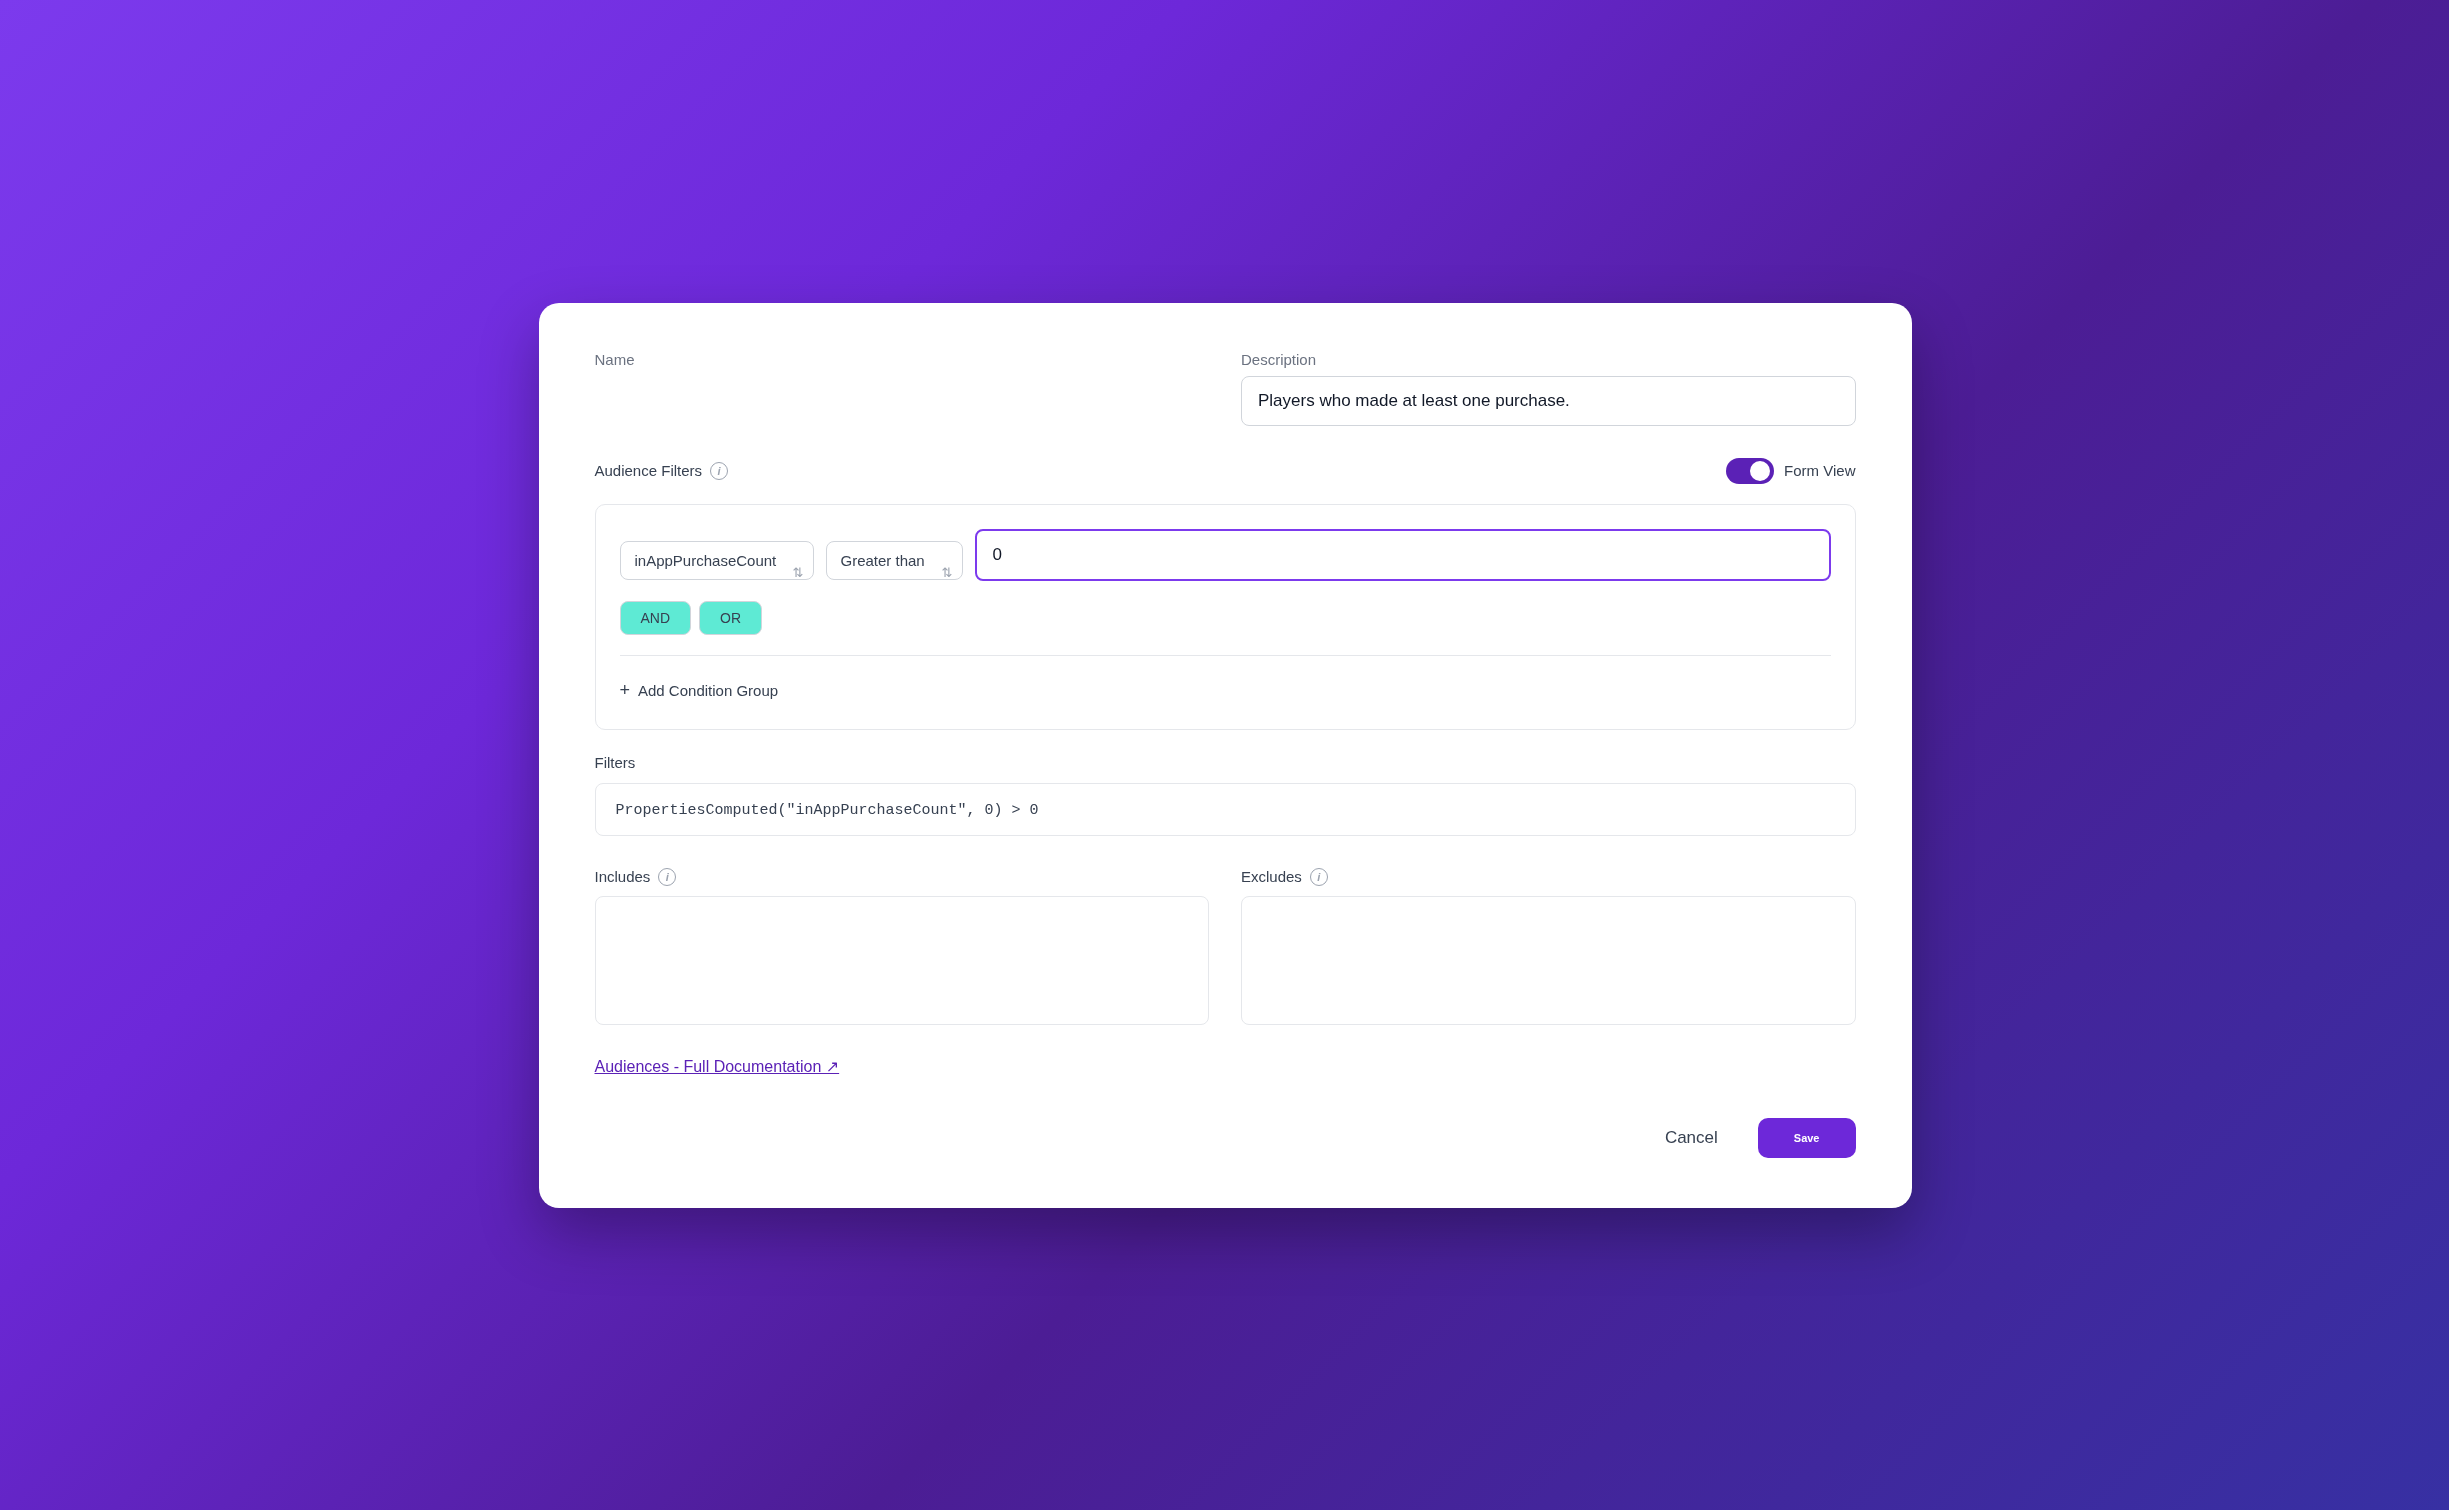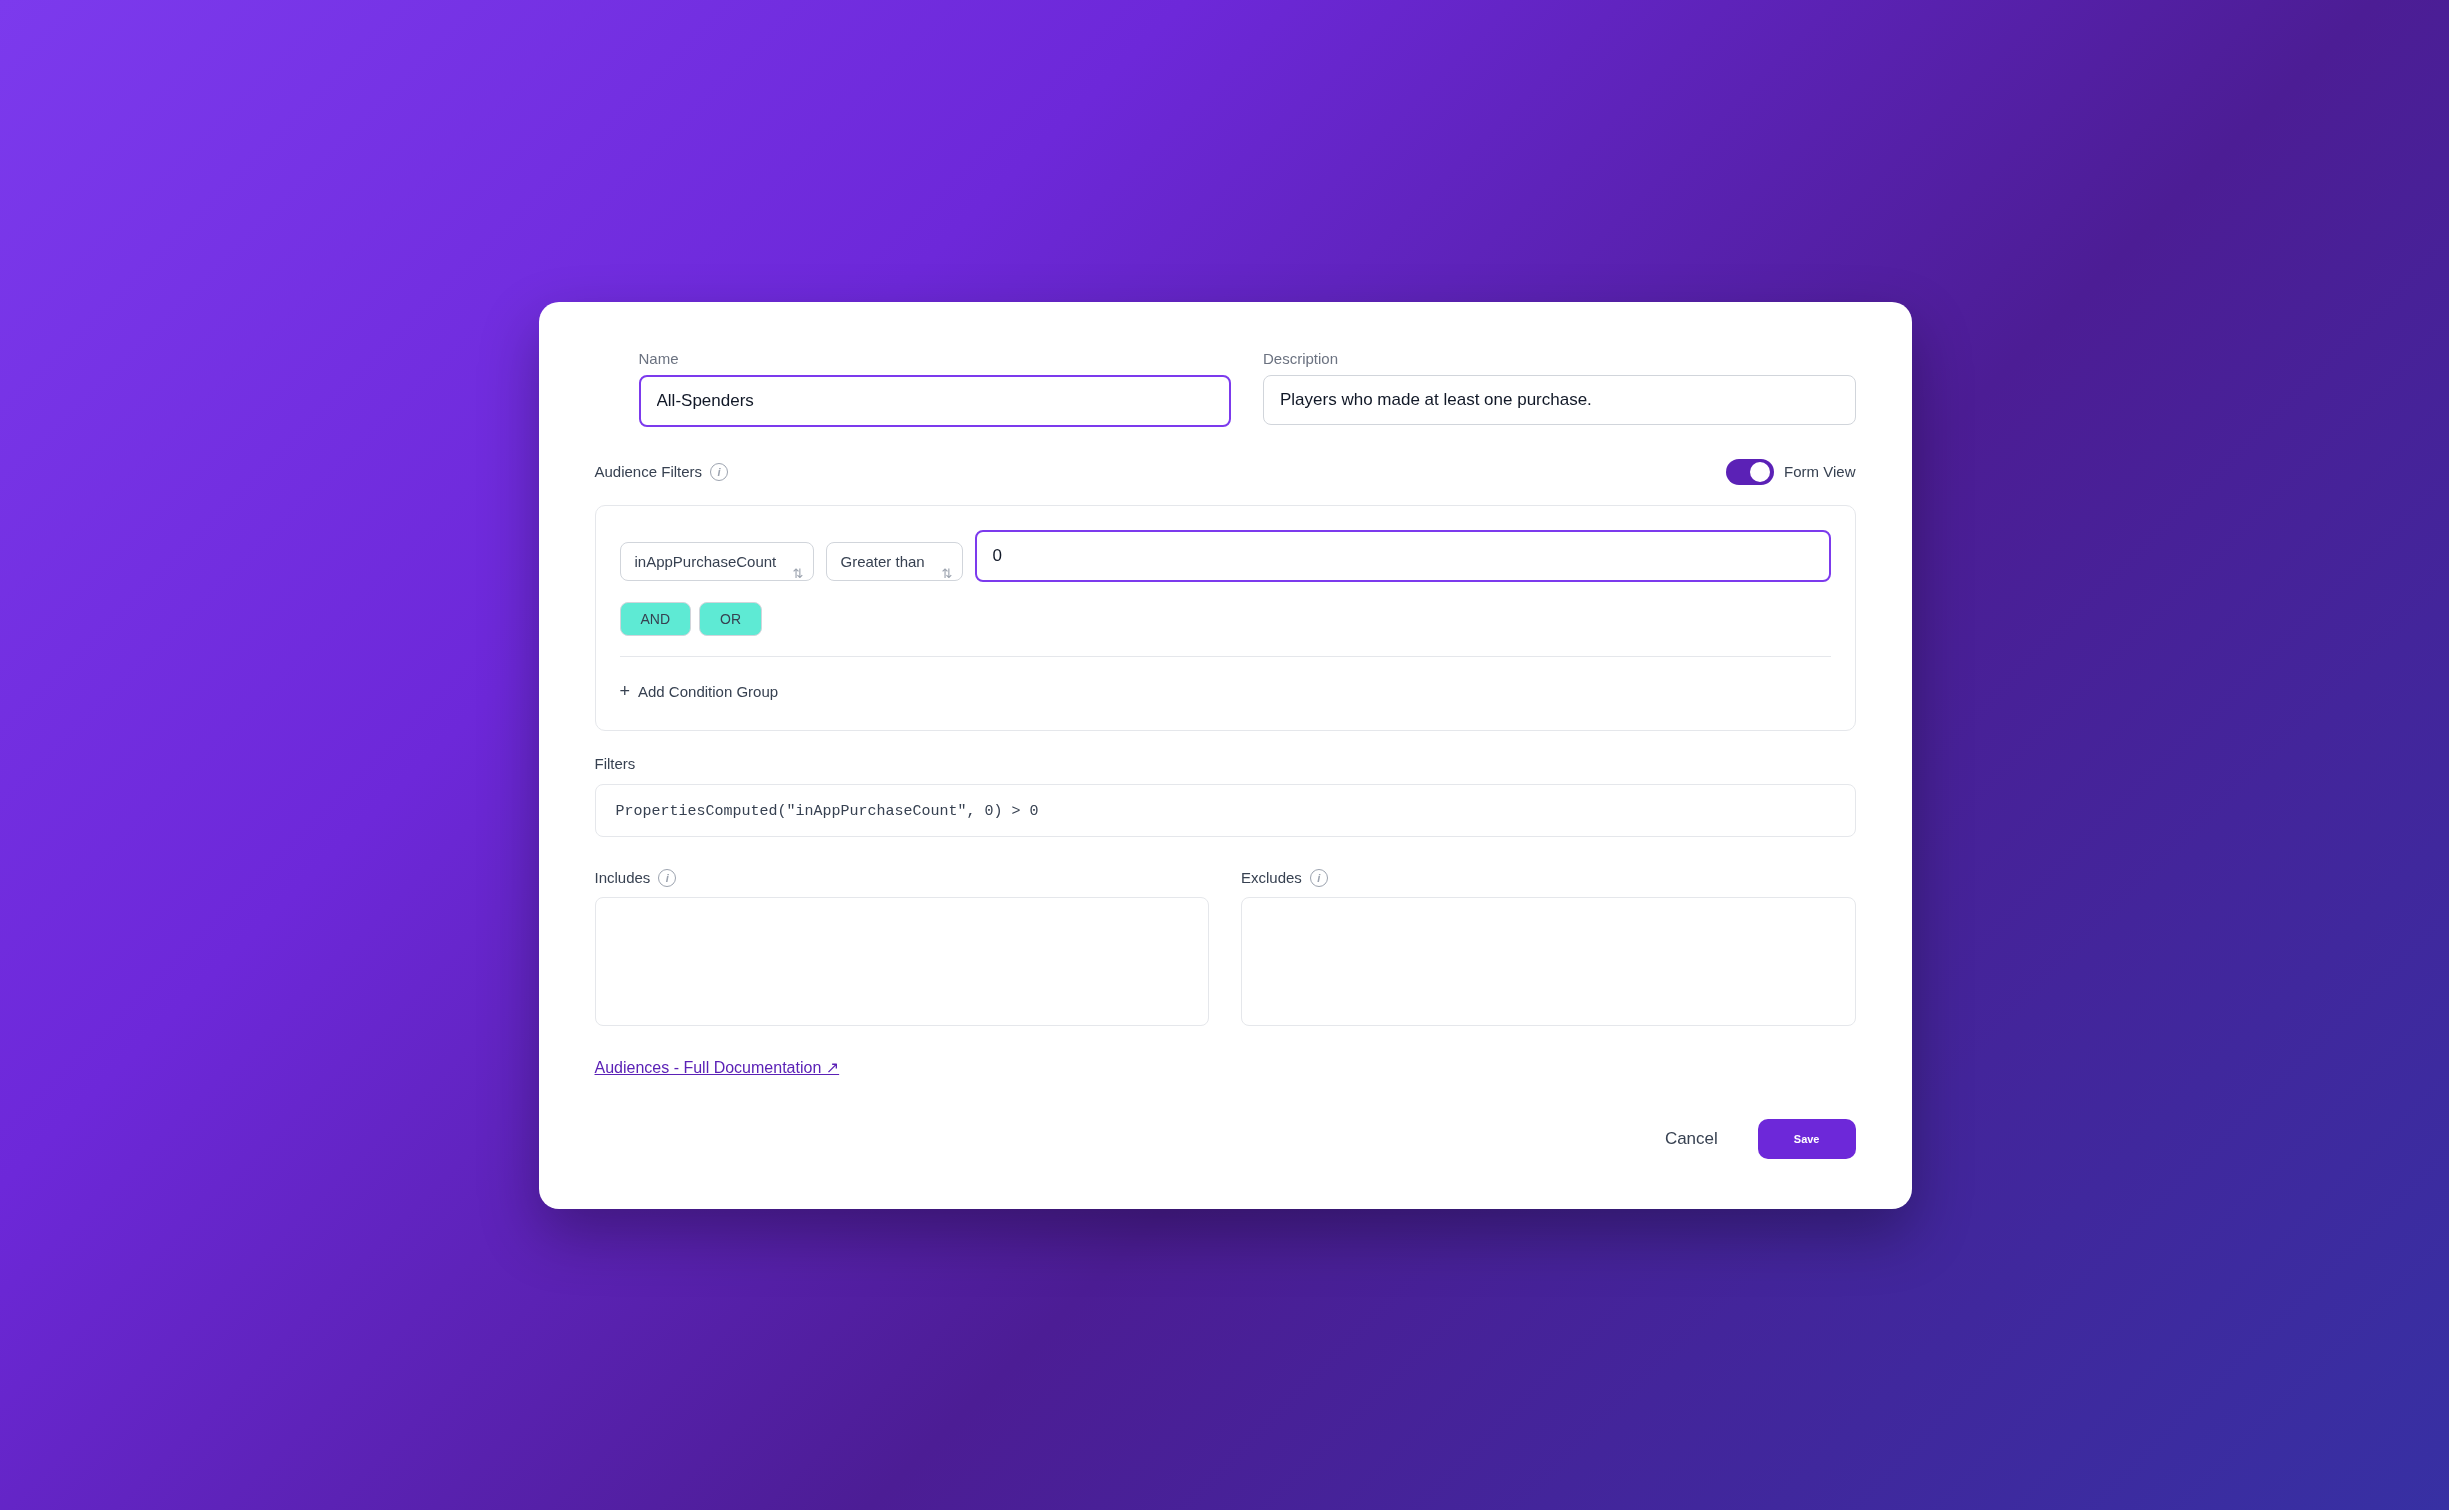--- a/index.html
+++ b/index.html
@@ -35,21 +35,20 @@
     }
 
     .form-group {
       display: flex;
       flex-direction: column;
       gap: 8px;
     }
 
     .form-group.half {
       flex: 1;
-      margin-left: 44px;
     }
 
     .form-group.full {
       flex: 1;
     }
 
     label {
       font-size: 15px;
       color: #6b7280;
       font-weight: 400;
@@ -321,21 +320,20 @@
   </style>
 </head>
 <body>
 
 <div class="modal">
 
   
   <div class="form-row">
     <div class="form-group half">
       <label>Name</label>
-      <input type="text" value="All-Spenders" style="">
     </div>
     <div class="form-group full">
       <label>Description</label>
       <input type="text" class="description-input" value="Players who made at least one purchase." style="">
     </div>
   </div>
 
   
   <div class="section-header">
     <div class="section-title-row">

